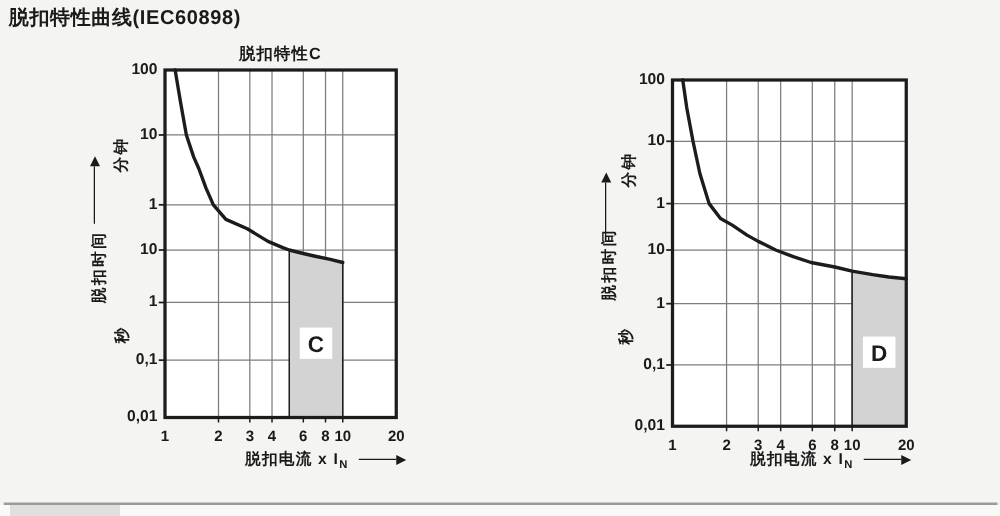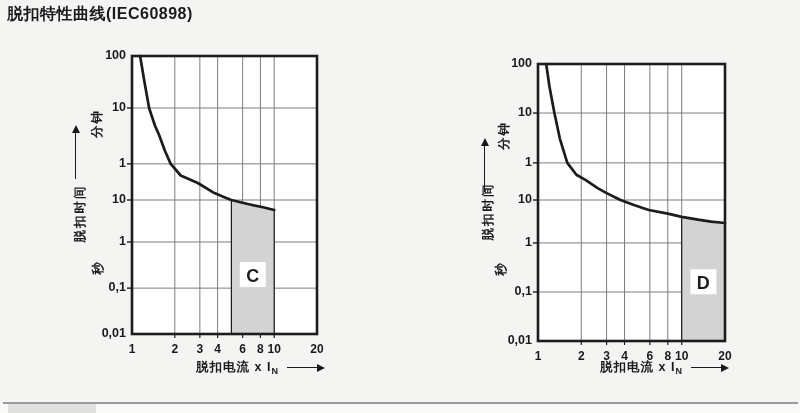--- a/index.html
+++ b/index.html
@@ -69,20 +69,21 @@
   .corner-tab{position:absolute;left:8px;top:404px;width:88px;height:9px;background:#e0e0df;}
 </style>
 </head>
 <body>
 
 <div id="canvas">
 
   <div class="main-title">脱扣特性曲线(IEC60898)</div>
 
   <div class="chart" id="c0">
+    <div class="chart-title">脱扣特性C</div>
     <svg class="plot-svg" id="svg0" width="185" height="278" style="left: 132px; top: 56px;">
         <rect x="0" y="0" width="185" height="278" fill="#ffffff"></rect>
         <line x1="42.804969434555446" y1="0" x2="42.804969434555446" y2="278" stroke="#7d7d7d" stroke-width="1"></line>
         <line x1="67.84427139828566" y1="0" x2="67.84427139828566" y2="278" stroke="#7d7d7d" stroke-width="1"></line>
         <line x1="85.60993886911089" y1="0" x2="85.60993886911089" y2="278" stroke="#7d7d7d" stroke-width="1"></line>
         <line x1="110.6492408328411" y1="0" x2="110.6492408328411" y2="278" stroke="#7d7d7d" stroke-width="1"></line>
         <line x1="128.41490830366632" y1="0" x2="128.41490830366632" y2="278" stroke="#7d7d7d" stroke-width="1"></line>
         <line x1="142.19503056544454" y1="0" x2="142.19503056544454" y2="278" stroke="#7d7d7d" stroke-width="1"></line>
         <line x1="0" y1="51.986" x2="185" y2="51.986" stroke="#7d7d7d" stroke-width="1"></line>
         <line x1="0" y1="107.864" x2="185" y2="107.864" stroke="#7d7d7d" stroke-width="1"></line>

